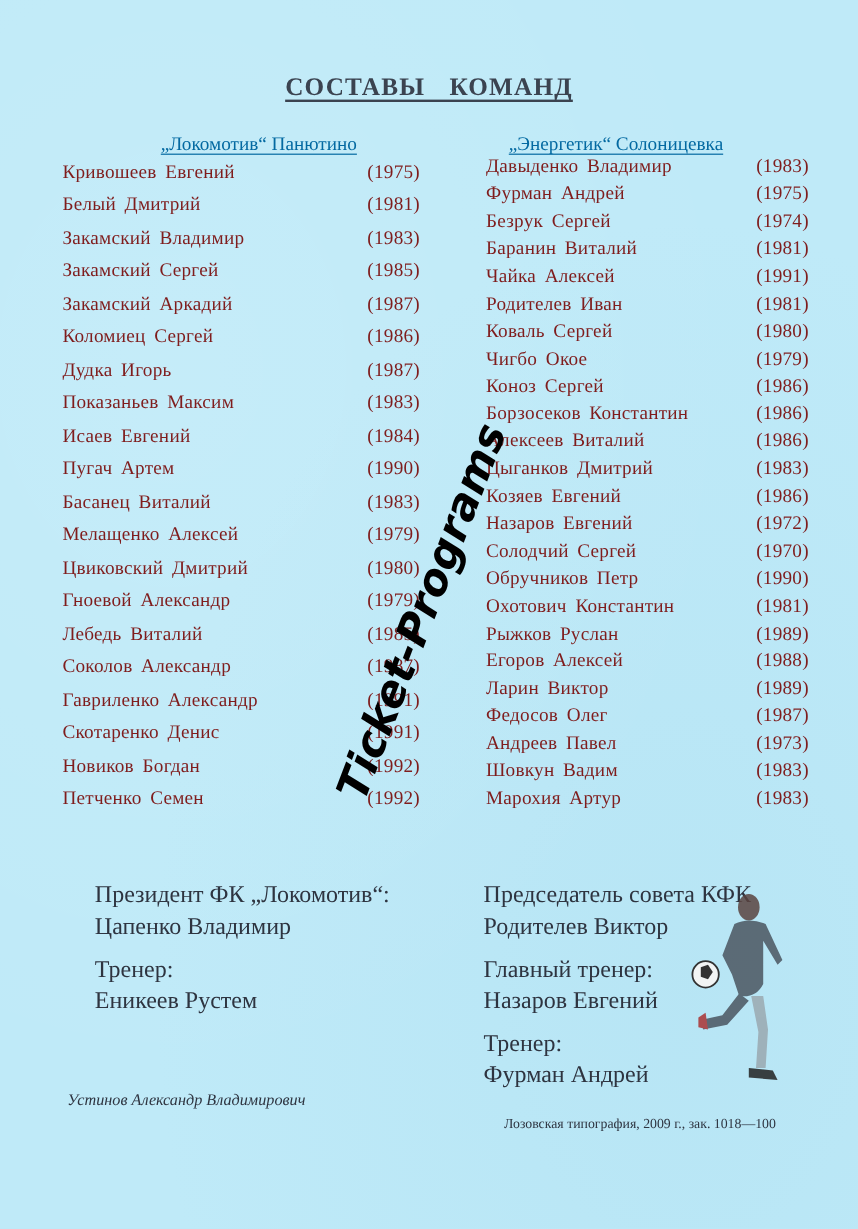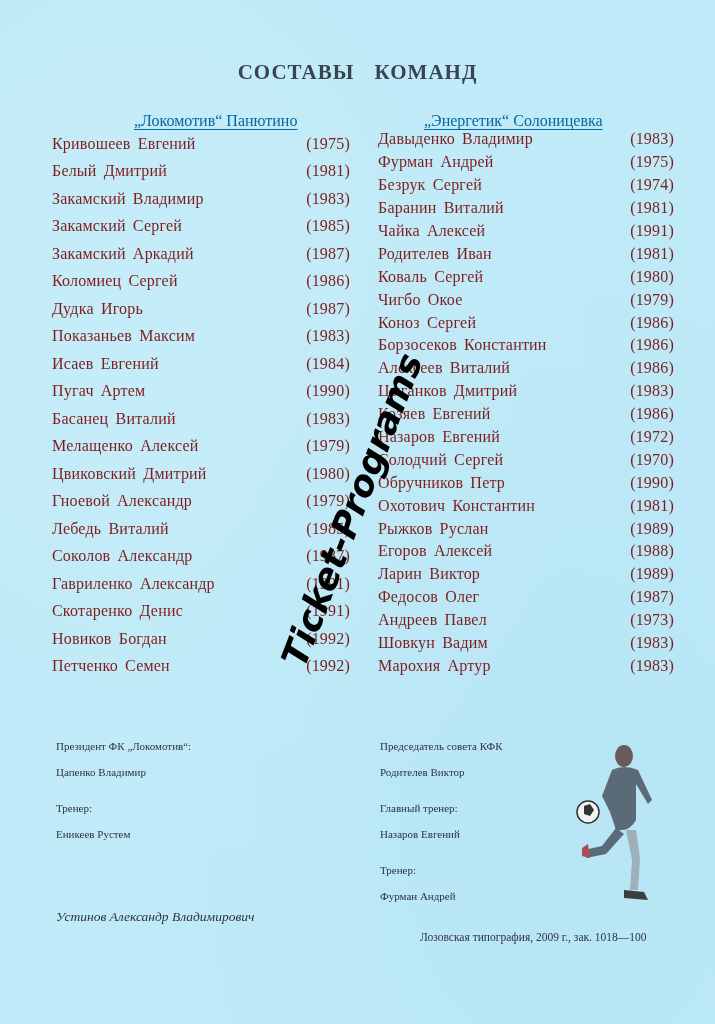--- a/index.html
+++ b/index.html
@@ -15,38 +15,38 @@
     background:
       radial-gradient(ellipse at 20% 30%, rgba(255,255,255,0.10), transparent 60%),
       radial-gradient(ellipse at 80% 80%, rgba(160,215,235,0.25), transparent 55%),
       #bfeaf8;
   }
   .title {
     position: absolute; left: 0; width: 715px; top: 60px;
     text-align: center; font-size: 21px; font-weight: bold;
     letter-spacing: 1px; color: #3b4350;
   }
-  .title span { text-underline-offset: 4px; word-spacing: 14px; }
+  .title span { text-decoration: underline; text-underline-offset: 4px; word-spacing: 14px; }
   .team-head {
     position: absolute; top: 112px; font-size: 16px; text-decoration: underline;
     text-underline-offset: 3px; color: #0369a1;
   }
   .team-head.left { left: 134px; }
   .team-head.right { left: 424px; }
   .roster { position: absolute; margin: 0; padding: 0; list-style: none; }
   .roster.left { left: 52px; top: 130px; width: 298px; }
   .roster.right { left: 378px; top: 128px; width: 296px; }
   .roster li {
     display: flex; justify-content: space-between; align-items: center;
     font-size: 16px; letter-spacing: 0.2px; color: #7f1d1d;
   }
   .roster.left li { height: 27.5px; }
-  .roster.right li { height: 22.9px; }
+  .roster.right li { height: 22.9px; margin-left: 27px; }
   .roster .name { word-spacing: 3px; }
-  .staff { position: absolute; font-size: 11px; color: #2e3440; }
+  .staff { position: absolute; font-size: 20px; color: #2e3440; margin-left: 23px; }
   .staff div { line-height: 26px; }
   .staff .gap { height: 10px; }
   .staff.left { left: 56px; top: 733px; }
   .staff.right { left: 380px; top: 733px; font-family: Liberation Serif, serif; }
   .author { position: absolute; left: 56px; top: 893px; font-style: italic; color: #2e3440; }
   .author .label { font-size: 16px; }
   .author .val { font-size: 13.5px; margin-top: 16px; }
   .printer { position: absolute; left: 420px; top: 931px; font-size: 11.5px; color: #2e3440; }
   .player { position: absolute; left: 572px; top: 740px; width: 100px; height: 170px; }
   .watermark {

